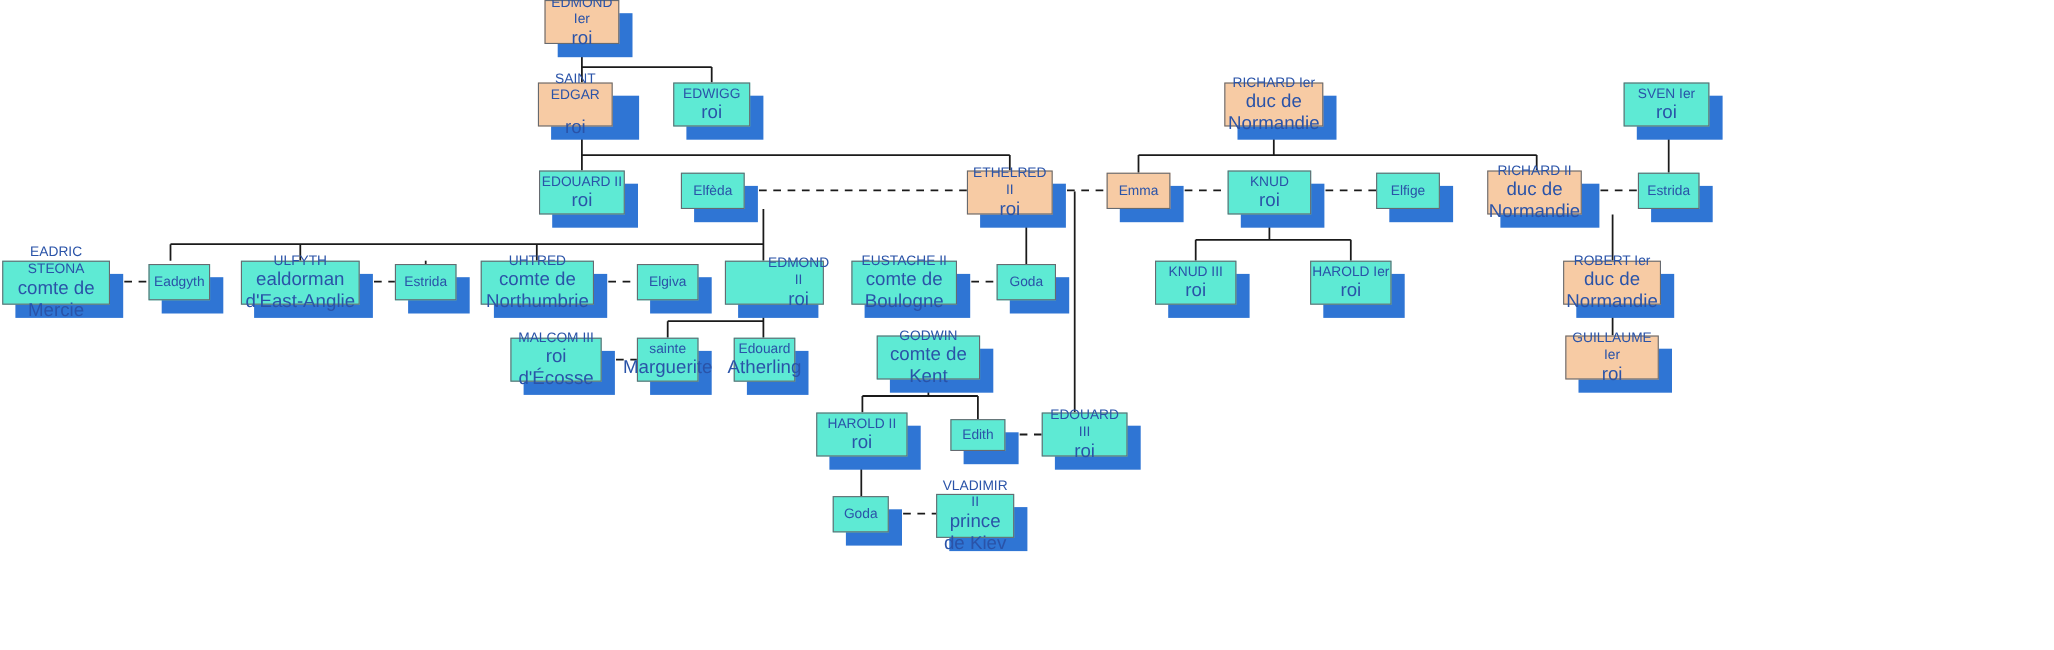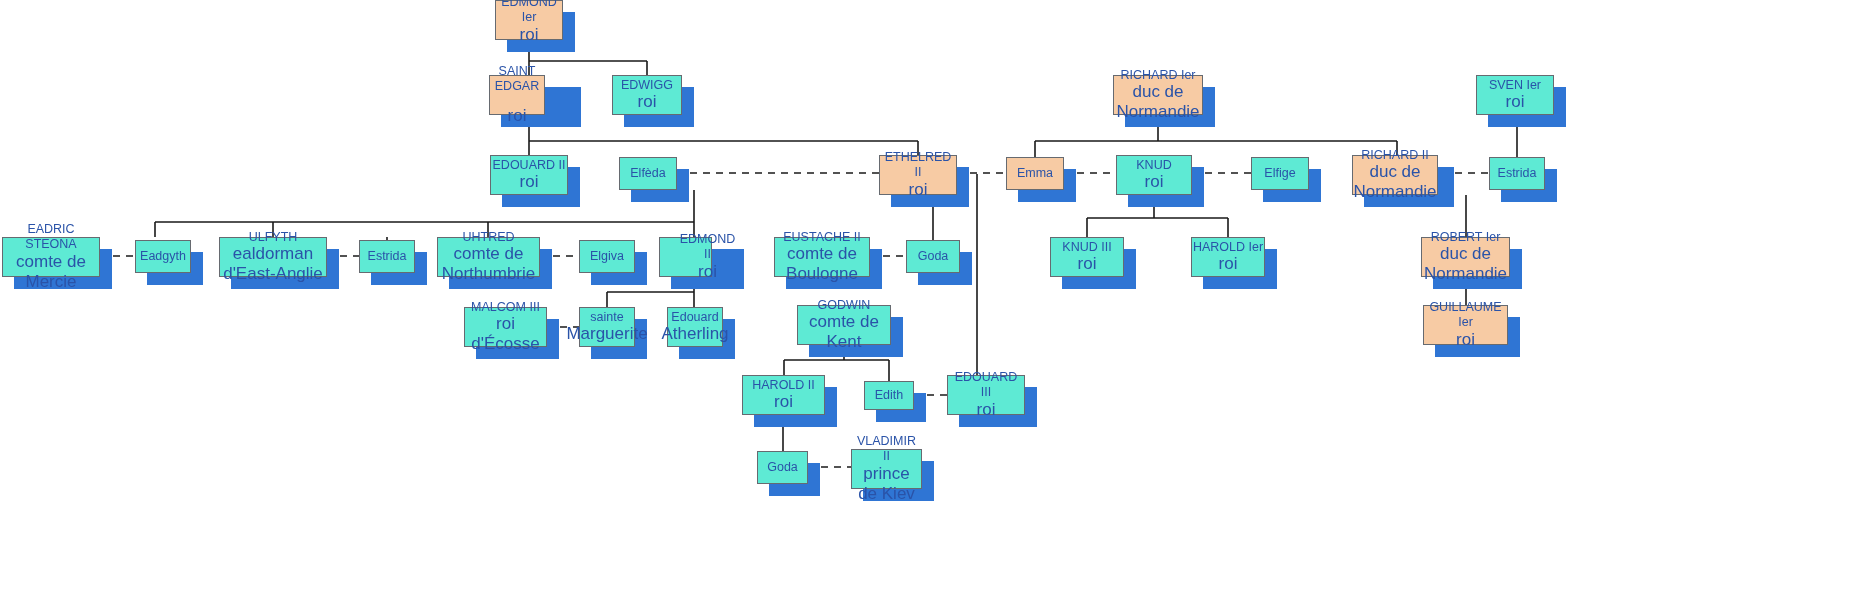--- a/index.html
+++ b/index.html
@@ -106,21 +106,21 @@
       <div class="shadow" style="left: 959px; top: 387px; width: 78px; height: 40px;"></div>
       <div class="shadow" style="left: 1435px; top: 317px; width: 85px; height: 40px;"></div>
       <div class="shadow" style="left: 769px; top: 463px; width: 51px; height: 33px;"></div>
       <div class="shadow" style="left: 863px; top: 461px; width: 71px; height: 40px;"></div>
     </div>
   <div id="node-layer">
       <div class="node male" style="left: 495px; top: 0px; width: 68px; height: 40px;">
         <span class="l1">EDMOND Ier</span>
         <span class="l2">roi</span>
       </div>
-      <div class="node male" style="left: 489px; top: 75px; width: 56px; height: 40px; gap: 12px;">
+      <div class="node male" style="left: 489px; top: 75px; width: 68px; height: 40px; gap: 12px;">
         <span class="l1">SAINT EDGAR</span>
         <span class="l2">roi</span>
       </div>
       <div class="node female" style="left: 612px; top: 75px; width: 70px; height: 40px;">
         <span class="l1">EDWIGG</span>
         <span class="l2">roi</span>
       </div>
       <div class="node female" style="left: 490px; top: 155px; width: 78px; height: 40px;">
         <span class="l1">EDOUARD II</span>
         <span class="l2">roi</span>
@@ -171,21 +171,21 @@
       <div class="node female one" style="left: 359px; top: 240px; width: 56px; height: 33px;">
         <span class="l1">Estrida</span>
       </div>
       <div class="node female" style="left: 437px; top: 237px; width: 103px; height: 40px;">
         <span class="l1">UHTRED</span>
         <span class="l2">comte de Northumbrie</span>
       </div>
       <div class="node female one" style="left: 579px; top: 240px; width: 56px; height: 33px;">
         <span class="l1">Elgiva</span>
       </div>
-      <div class="node female" style="left: 659px; top: 237px; width: 53px; height: 40px; padding-left: 44px;">
+      <div class="node female" style="left: 659px; top: 237px; width: 90px; height: 40px; padding-left: 44px;">
         <span class="l1">EDMOND II</span>
         <span class="l2">roi</span>
       </div>
       <div class="node female" style="left: 774px; top: 237px; width: 96px; height: 40px;">
         <span class="l1">EUSTACHE II</span>
         <span class="l2">comte de Boulogne</span>
       </div>
       <div class="node female one" style="left: 906px; top: 240px; width: 54px; height: 33px;">
         <span class="l1">Goda</span>
       </div>

